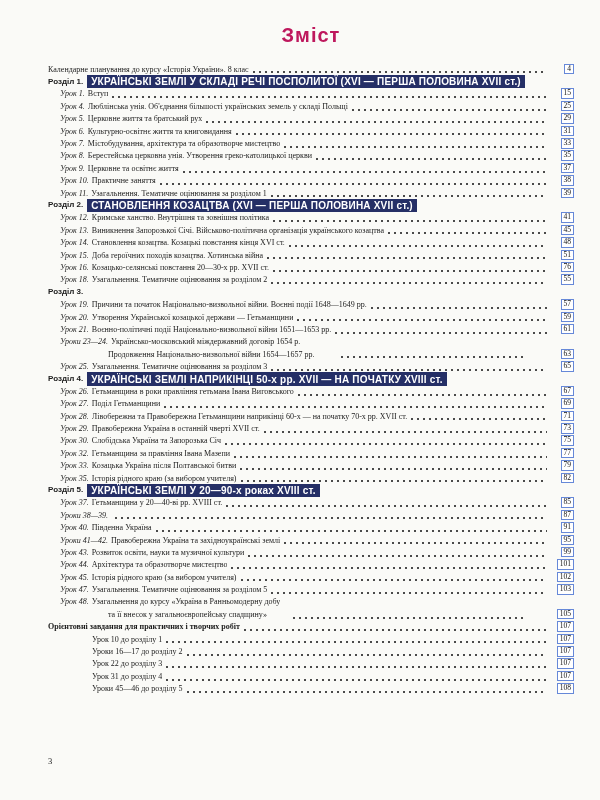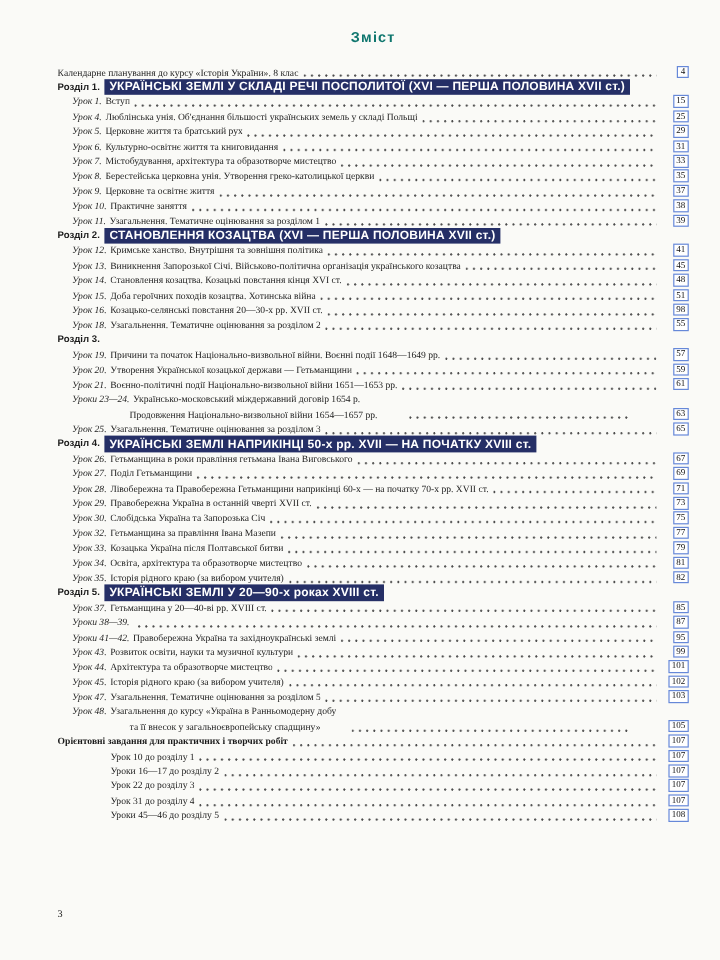--- a/index.html
+++ b/index.html
@@ -13,23 +13,23 @@
   .page {
     position: relative;
     width: 600px;
     height: 800px;
     padding: 24px 26px 0 48px;
   }
   .doc-title {
     text-align: center;
     font-family: "Liberation Sans", sans-serif;
     font-weight: bold;
-    font-size: 12px;
+    font-size: 20px;
     letter-spacing: 1px;
-    color: #0f766e;
+    color: #be185d;
     margin-bottom: 16px;
   }
   .toc { width: 100%; }
   .row {
     display: flex;
     align-items: center;
     height: 12.4px;
     font-size: 8px;
     white-space: nowrap;
   }
@@ -249,21 +249,21 @@
         <span>51</span>
       </span>
     </span>
   </div>
       <div class="row lesson">
     <span class="label">Урок 16.</span>
     <span class="text">Козацько-селянські повстання 20—30-х рр. XVII ст.</span>
     <span class="leader"></span>
     <span class="page-col">
       <span class="pagebox">
-        <span>98</span>
+        <span>76</span>
       </span>
     </span>
   </div>
       <div class="row lesson">
     <span class="label">Урок 18.</span>
     <span class="text">Узагальнення. Тематичне оцінювання за розділом 2</span>
     <span class="leader"></span>
     <span class="page-col">
       <span class="pagebox">
         <span>55</span>
@@ -398,30 +398,20 @@
     <span class="label">Урок 33.</span>
     <span class="text">Козацька Україна після Полтавської битви</span>
     <span class="leader"></span>
     <span class="page-col">
       <span class="pagebox">
         <span>79</span>
       </span>
     </span>
   </div>
       <div class="row lesson">
-    <span class="label">Урок 34.</span>
-    <span class="text">Освіта, архітектура та образотворче мистецтво</span>
-    <span class="leader"></span>
-    <span class="page-col">
-      <span class="pagebox">
-        <span>81</span>
-      </span>
-    </span>
-  </div>
-      <div class="row lesson">
     <span class="label">Урок 35.</span>
     <span class="text">Історія рідного краю (за вибором учителя)</span>
     <span class="leader"></span>
     <span class="page-col">
       <span class="pagebox">
         <span>82</span>
       </span>
     </span>
   </div>
       <div class="row sec">
@@ -442,20 +432,30 @@
       <div class="row lesson">
     <span class="label">Уроки 38—39.</span>
     <span class="leader"></span>
     <span class="page-col">
       <span class="pagebox">
         <span>87</span>
       </span>
     </span>
   </div>
       <div class="row lesson">
+    <span class="label">Урок 40.</span>
+    <span class="text">Південна Україна</span>
+    <span class="leader"></span>
+    <span class="page-col">
+      <span class="pagebox">
+        <span>91</span>
+      </span>
+    </span>
+  </div>
+      <div class="row lesson">
     <span class="label">Уроки 41—42.</span>
     <span class="text">Правобережна Україна та західноукраїнські землі</span>
     <span class="leader"></span>
     <span class="page-col">
       <span class="pagebox">
         <span>95</span>
       </span>
     </span>
   </div>
       <div class="row lesson">

